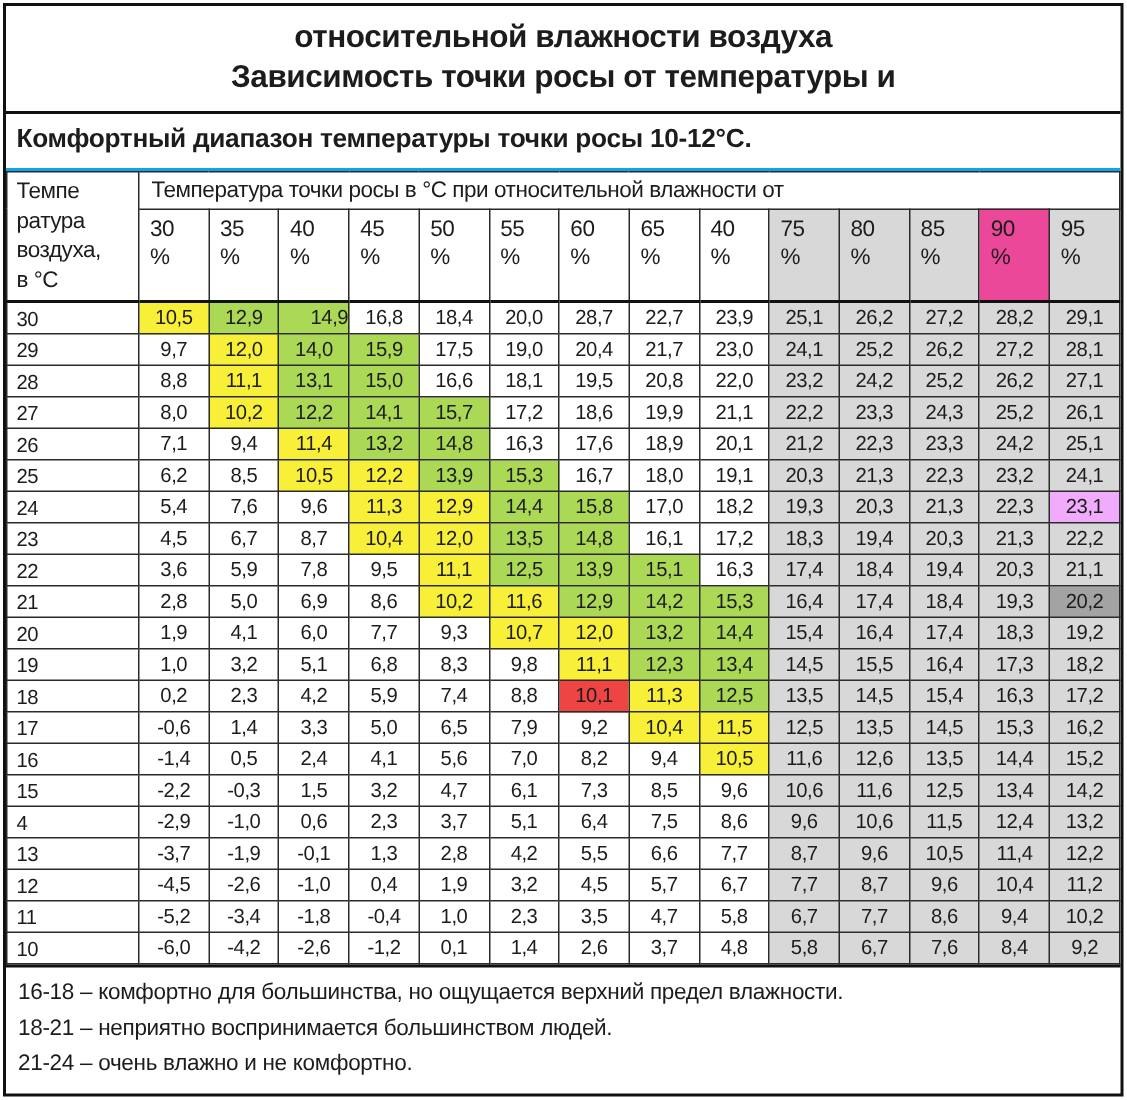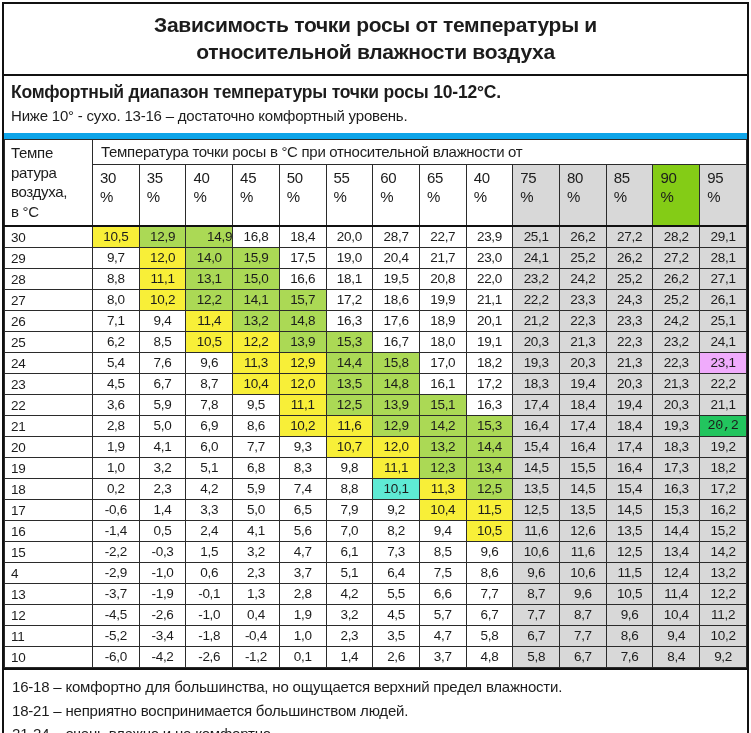--- a/index.html
+++ b/index.html
@@ -8,21 +8,21 @@
     background:#ffffff;padding:2px 2px 0 2px;
     font-family:"Liberation Sans", sans-serif;
     color:#1c1c1c;
   }
   .doc{border:2.5px solid #111;}
   .title-box{
     border-bottom:2.5px solid #111;
     text-align:center;font-weight:bold;font-size:21px;
     padding:7px 0 9px 0;line-height:27px;letter-spacing:-0.3px;
   }
-  .subtitle-box{border-bottom:6px solid #0ea5e9;padding:4px 7px 7px 7px;letter-spacing:-0.2px;}
+  .subtitle-box{border-bottom:2px solid #0ea5e9;padding:4px 7px 7px 7px;letter-spacing:-0.2px;}
   .sub1{font-weight:bold;font-size:17.5px;line-height:25px;}
   .sub2{font-size:15px;line-height:21px;}
   table{border-collapse:collapse;width:100%;table-layout:fixed;}
   col.c-temp{width:88px;}
   th,td{
     border:1.5px solid #2b2b2b;
     font-weight:normal;letter-spacing:-0.3px;
     box-sizing:border-box;
   }
   th.span-head{
@@ -45,27 +45,26 @@
   tbody tr:first-child th, tbody tr:first-child td{border-top:2px solid #111;}
   .notes{border-top:2px solid #111;padding:5px 8px 8px 8px;font-size:15px;line-height:23.5px;letter-spacing:-0.2px;}
 </style>
 </head>
 <body>
 
 <div class="frame">
   <div class="doc">
 
     <div class="title-box">
+      <div>относительной влажности воздуха</div>
       <div>Зависимость точки росы от температуры и</div>
-      <div>относительной влажности воздуха</div>
     </div>
 
     <div class="subtitle-box">
       <div class="sub1">Комфортный диапазон температуры точки росы 10-12°С.</div>
-      <div class="sub2">Ниже 10° - сухо. 13-16 – достаточно комфортный уровень.</div>
     </div>
 
     <table>
       <colgroup>
         <col class="c-temp">
       </colgroup>
       <thead>
         <tr>
           <th class="corner" rowspan="2" id="corner-cell">
               <div>Темпе</div>
@@ -117,21 +116,21 @@
               <div>%</div>
             </th>
             <th class="hum" style="background: rgb(216, 216, 216);">
               <div>80</div>
               <div>%</div>
             </th>
             <th class="hum" style="background: rgb(216, 216, 216);">
               <div>85</div>
               <div>%</div>
             </th>
-            <th class="hum" style="background: #84cc16;">
+            <th class="hum" style="background: #ec4899;">
               <div>90</div>
               <div>%</div>
             </th>
             <th class="hum" style="background: rgb(216, 216, 216);">
               <div>95</div>
               <div>%</div>
             </th>
           </tr>
       </thead>
       <tbody id="table-body">
@@ -296,21 +295,21 @@
             <td>8,6</td>
             <td style="background: rgb(248, 239, 56);">10,2</td>
             <td style="background: rgb(248, 239, 56);">11,6</td>
             <td style="background: rgb(171, 217, 85);">12,9</td>
             <td style="background: rgb(171, 217, 85);">14,2</td>
             <td style="background: rgb(171, 217, 85);">15,3</td>
             <td style="background: rgb(216, 216, 216);">16,4</td>
             <td style="background: rgb(216, 216, 216);">17,4</td>
             <td style="background: rgb(216, 216, 216);">18,4</td>
             <td style="background: rgb(216, 216, 216);">19,3</td>
-            <td style="background: #22c55e; font-family: Liberation Mono, monospace;">20,2</td>
+            <td style="background: #a3a3a3;">20,2</td>
           </tr>
           <tr>
             <th class="tlabel">20</th>
             <td>1,9</td>
             <td>4,1</td>
             <td>6,0</td>
             <td>7,7</td>
             <td>9,3</td>
             <td style="background: rgb(248, 239, 56);">10,7</td>
             <td style="background: rgb(248, 239, 56);">12,0</td>
@@ -340,21 +339,21 @@
             <td style="background: rgb(216, 216, 216);">18,2</td>
           </tr>
           <tr>
             <th class="tlabel">18</th>
             <td>0,2</td>
             <td>2,3</td>
             <td>4,2</td>
             <td>5,9</td>
             <td>7,4</td>
             <td>8,8</td>
-            <td style="background: #5eead4;">10,1</td>
+            <td style="background: #ef4444;">10,1</td>
             <td style="background: rgb(248, 239, 56);">11,3</td>
             <td style="background: rgb(171, 217, 85);">12,5</td>
             <td style="background: rgb(216, 216, 216);">13,5</td>
             <td style="background: rgb(216, 216, 216);">14,5</td>
             <td style="background: rgb(216, 216, 216);">15,4</td>
             <td style="background: rgb(216, 216, 216);">16,3</td>
             <td style="background: rgb(216, 216, 216);">17,2</td>
           </tr>
           <tr>
             <th class="tlabel">17</th>

